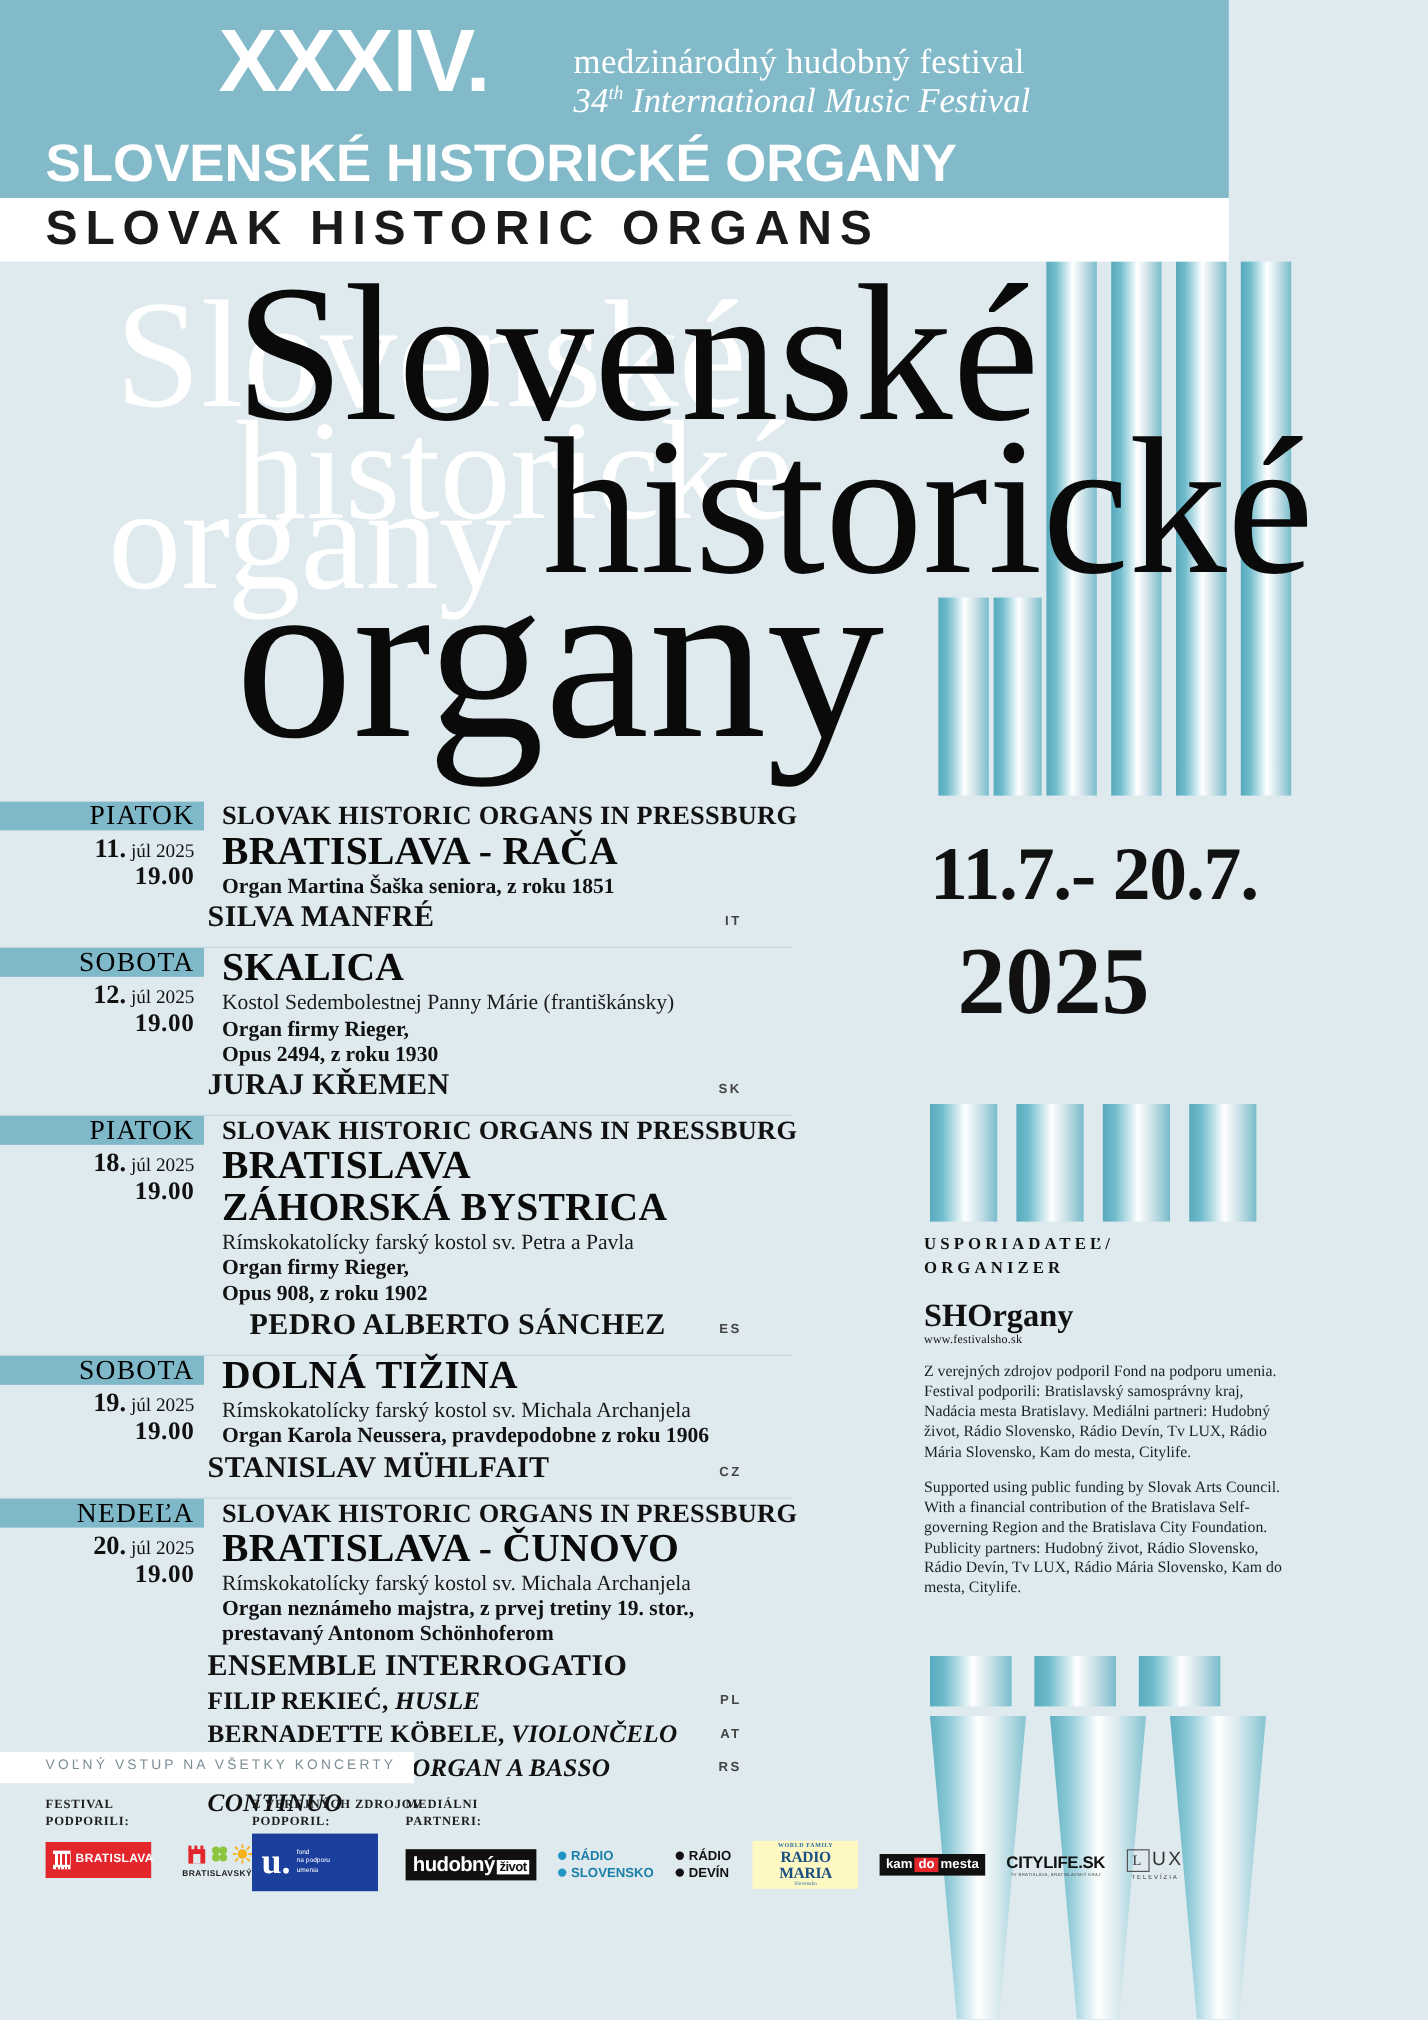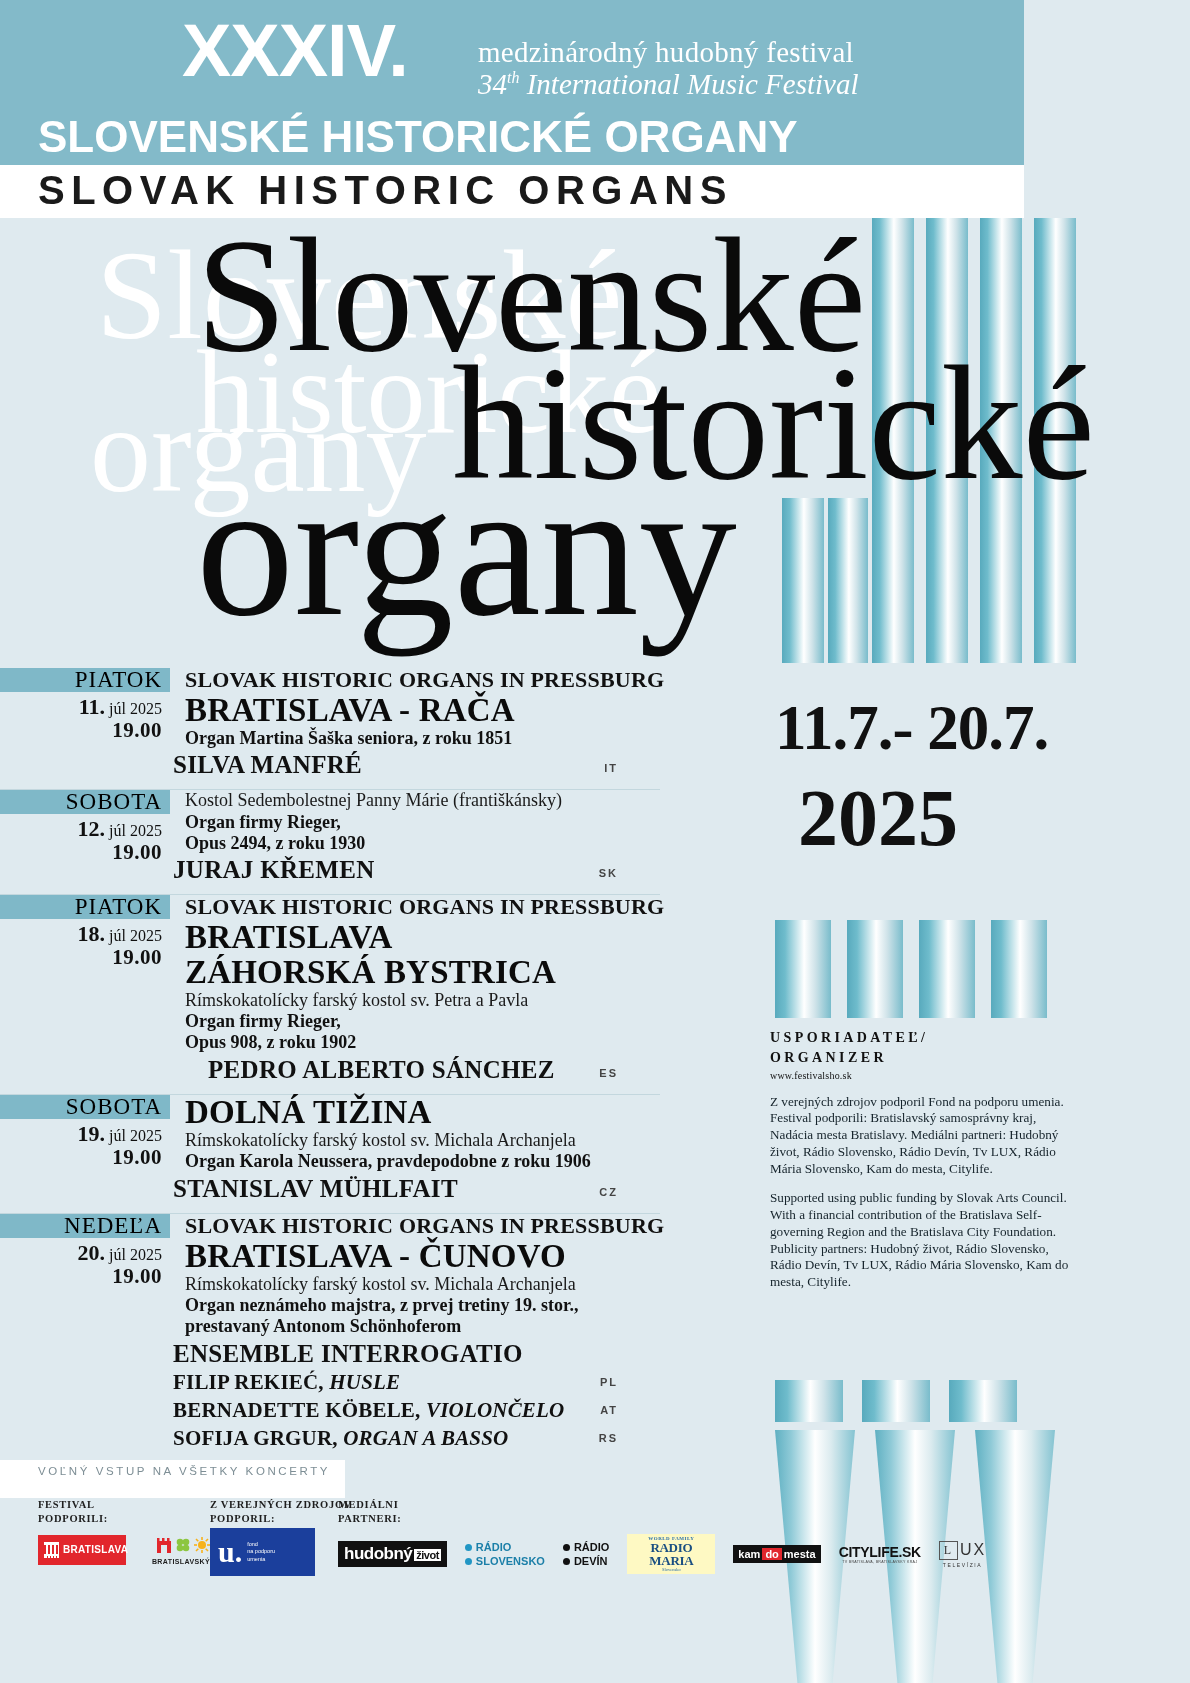--- a/index.html
+++ b/index.html
@@ -125,21 +125,21 @@
   }
   .c-member i{font-weight:bold;font-style:italic;}
   .cc{
     position:absolute;right:-18px;
     font-family:"Liberation Sans", sans-serif;
     font-size:11px;letter-spacing:2px;color:#444;
   }
 
   
   .freebar{
-    position:absolute;left:0;top:1460px;width:345px;height:38px;background:#ffffff;
+    position:absolute;left:0;top:1460px;width:345px;height:26px;background:#ffffff;
   }
   .freebar span{
     position:absolute;left:38px;top:5px;
     font-family:"Liberation Sans", sans-serif;
     font-size:11.5px;letter-spacing:2.6px;color:#7d8e95;white-space:nowrap;
   }
 
   
   .org{position:absolute;left:770px;top:1028px;width:300px;}
   .org-label{
@@ -327,20 +327,21 @@
           <div class="c-organ" style="white-space: pre-line;">Organ Martina Šaška seniora, z roku 1851</div>
           <div class="c-performer" style="position: relative;"><span>SILVA MANFRÉ</span><span class="cc" style="top: 11px;">IT</span></div>
         </div>
       </div>
       <div class="concert">
         <div class="daytag">
           <span>SOBOTA</span>
         </div>
         <div class="datecol"><span class="d-day">12.</span><span class="d-mon"> júl 2025</span><span class="d-time">19.00</span></div>
         <div class="cbody">
+          <div class="c-city" style="white-space: pre-line;">SKALICA</div>
           <div class="c-venue">Kostol Sedembolestnej Panny Márie (františkánsky)</div>
           <div class="c-organ" style="white-space: pre-line;">Organ firmy Rieger,
 Opus 2494, z roku 1930</div>
           <div class="c-performer" style="position: relative;"><span>JURAJ KŘEMEN</span><span class="cc" style="top: 11px;">SK</span></div>
         </div>
       </div>
       <div class="concert">
         <div class="daytag">
           <span>PIATOK</span>
         </div>
@@ -386,20 +387,21 @@
       </div>
     </div>
 
   <div class="freebar">
     <span>VOĽNÝ VSTUP NA VŠETKY KONCERTY</span>
   </div>
 
   <div class="org">
     <div class="org-label">USPORIADATEĽ/</div>
     <div class="org-label">ORGANIZER</div>
+    <div class="org-name">SHOrgany</div>
     <div class="org-url">www.festivalsho.sk</div>
     <div class="org-para">Z verejných zdrojov podporil Fond na podporu umenia. Festival podporili:  Bratislavský samosprávny kraj, Nadácia mesta Bratislavy. Mediálni partneri: Hudobný život, Rádio Slovensko, Rádio Devín, Tv LUX, Rádio Mária Slovensko, Kam do mesta, Citylife.</div>
     <div class="org-para">Supported using public funding by Slovak Arts Council. With a financial contribution of the Bratislava Self-governing Region and the Bratislava City Foundation. Publicity partners: Hudobný život, Rádio Slovensko, Rádio Devín, Tv LUX, Rádio Mária Slovensko, Kam do mesta, Citylife.</div>
   </div>
 
   <div class="foot">
 
     <div class="foot-col" style="left:0;">
       <div class="foot-title" style="white-space:pre-line;">FESTIVAL
 PODPORILI:</div>

